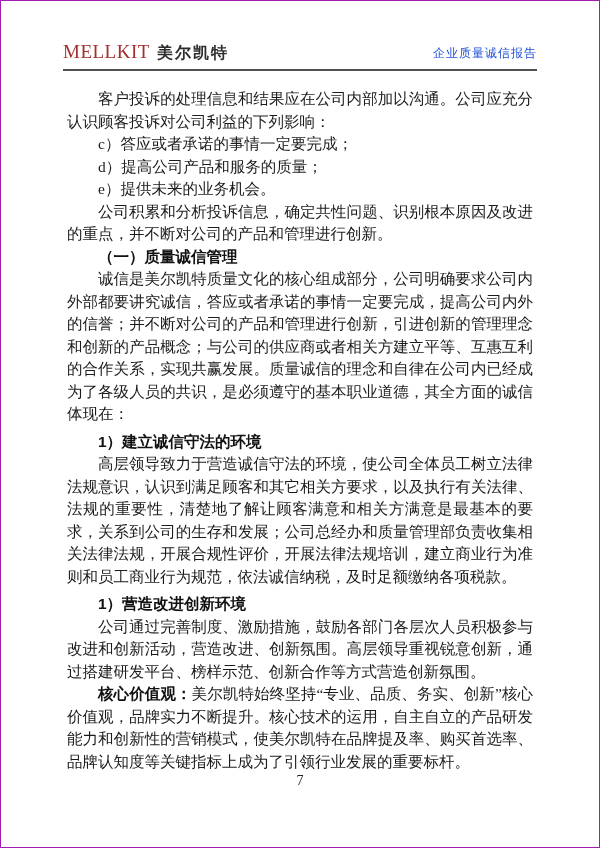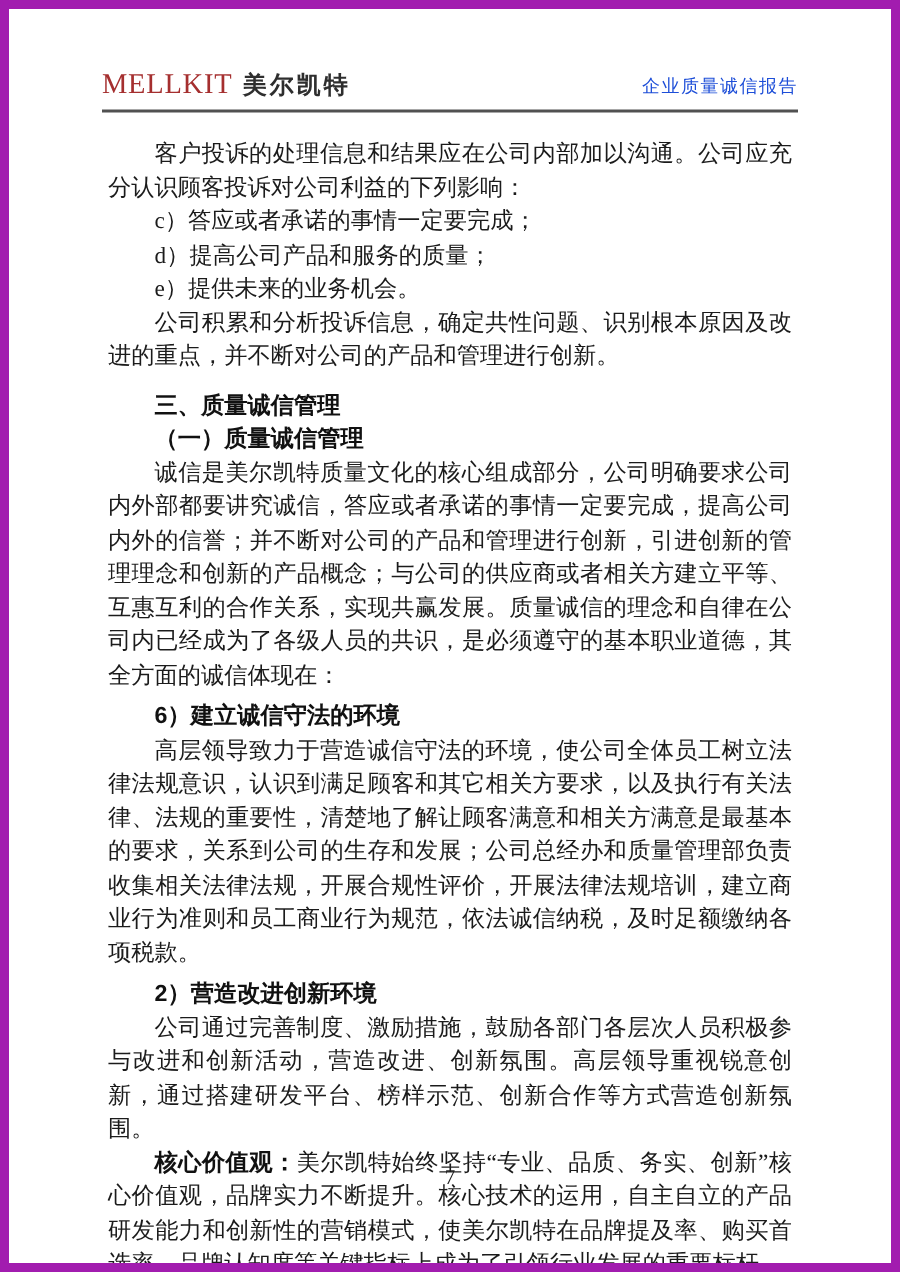--- a/index.html
+++ b/index.html
@@ -2,21 +2,21 @@
 <html><head>
 <meta charset="utf-8">
 <style>
   html,body{margin:0;padding:0;background:#fff;}
   .page{
     position:relative;
     width:600px;height:848px;
     box-sizing:border-box;
     padding:40px 66px 0 66px;
     background:#ffffff;
-    border:6px solid #a21caf;
+    border:1px solid #a21caf;
     font-family:"Liberation Serif","DejaVu Serif",serif;
     color:#1b1b1b;
     overflow:hidden;
   }
   .header{
     display:flex;
     justify-content:space-between;
     align-items:flex-end;
     padding-bottom:5px;
     border-bottom:2px solid #515151;
@@ -82,26 +82,25 @@
     </div>
     <div class="doc-title">企业质量诚信报告</div>
   </header>
 
   <main class="doc-body">
       <p class="para">客户投诉的处理信息和结果应在公司内部加以沟通。公司应充分认识顾客投诉对公司利益的下列影响：</p>
       <p class="list-item">c）答应或者承诺的事情一定要完成；</p>
       <p class="list-item">d）提高公司产品和服务的质量；</p>
       <p class="list-item">e）提供未来的业务机会。</p>
       <p class="para">公司积累和分析投诉信息，确定共性问题、识别根本原因及改进的重点，并不断对公司的产品和管理进行创新。</p>
-      <p class="heading-1">三、质量诚信管理</p>
       <p class="heading-2">（一）质量诚信管理</p>
       <p class="para">诚信是美尔凯特质量文化的核心组成部分，公司明确要求公司内外部都要讲究诚信，答应或者承诺的事情一定要完成，提高公司内外的信誉；并不断对公司的产品和管理进行创新，引进创新的管理理念和创新的产品概念；与公司的供应商或者相关方建立平等、互惠互利的合作关系，实现共赢发展。质量诚信的理念和自律在公司内已经成为了各级人员的共识，是必须遵守的基本职业道德，其全方面的诚信体现在：</p>
-      <p class="heading-3">6）建立诚信守法的环境</p>
+      <p class="heading-3">1）建立诚信守法的环境</p>
       <p class="para">高层领导致力于营造诚信守法的环境，使公司全体员工树立法律法规意识，认识到满足顾客和其它相关方要求，以及执行有关法律、法规的重要性，清楚地了解让顾客满意和相关方满意是最基本的要求，关系到公司的生存和发展；公司总经办和质量管理部负责收集相关法律法规，开展合规性评价，开展法律法规培训，建立商业行为准则和员工商业行为规范，依法诚信纳税，及时足额缴纳各项税款。</p>
-      <p class="heading-3">2）营造改进创新环境</p>
+      <p class="heading-3">1）营造改进创新环境</p>
       <p class="para">公司通过完善制度、激励措施，鼓励各部门各层次人员积极参与改进和创新活动，营造改进、创新氛围。高层领导重视锐意创新，通过搭建研发平台、榜样示范、创新合作等方式营造创新氛围。</p>
       <p class="para"><b class="lead">核心价值观：</b>美尔凯特始终坚持“专业、品质、务实、创新”核心价值观，品牌实力不断提升。核心技术的运用，自主自立的产品研发能力和创新性的营销模式，使美尔凯特在品牌提及率、购买首选率、品牌认知度等关键指标上成为了引领行业发展的重要标杆。</p>
     </main>
 
   <footer class="footer">
     <span>7</span>
   </footer>
 
 </div>
 

